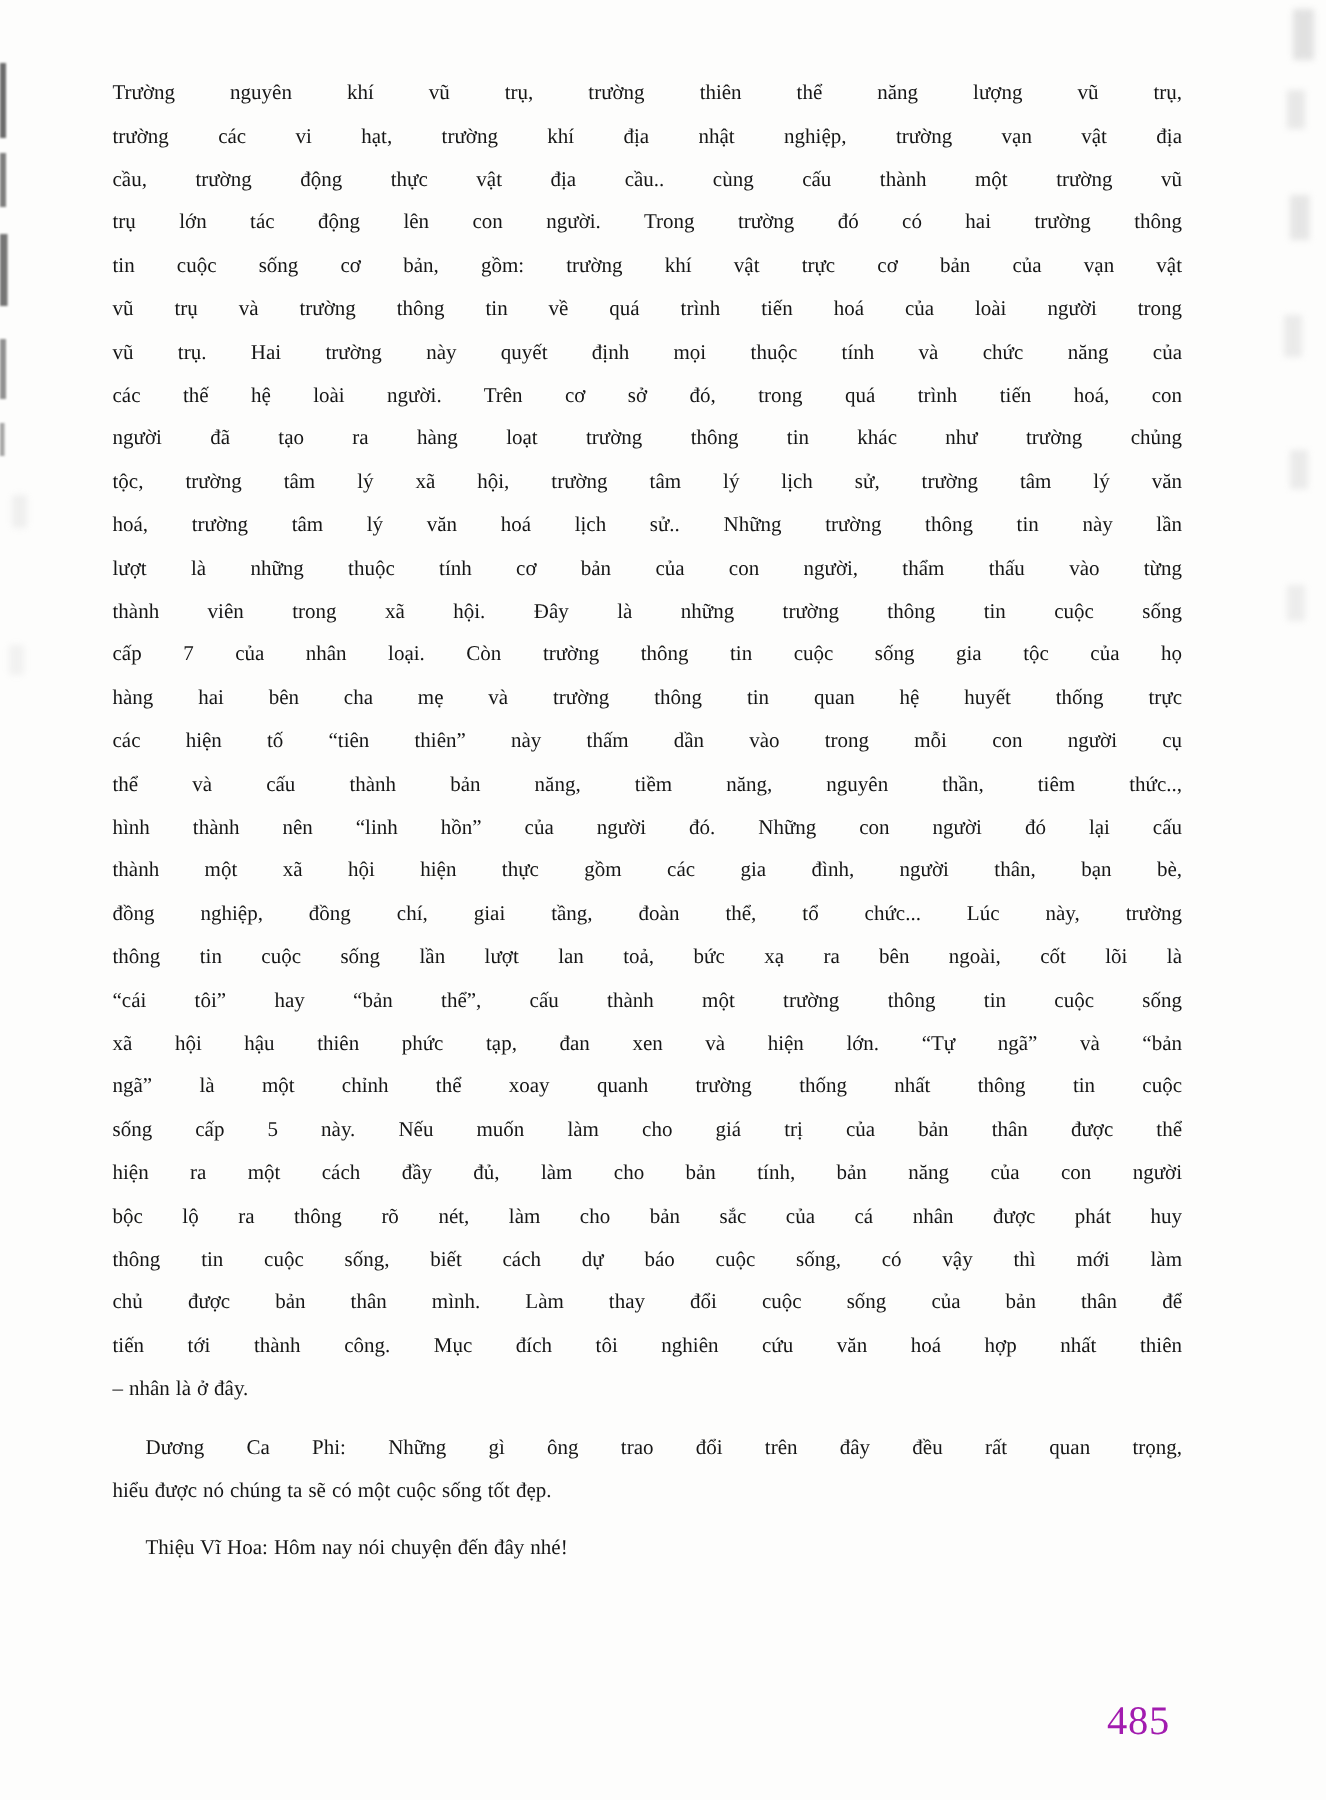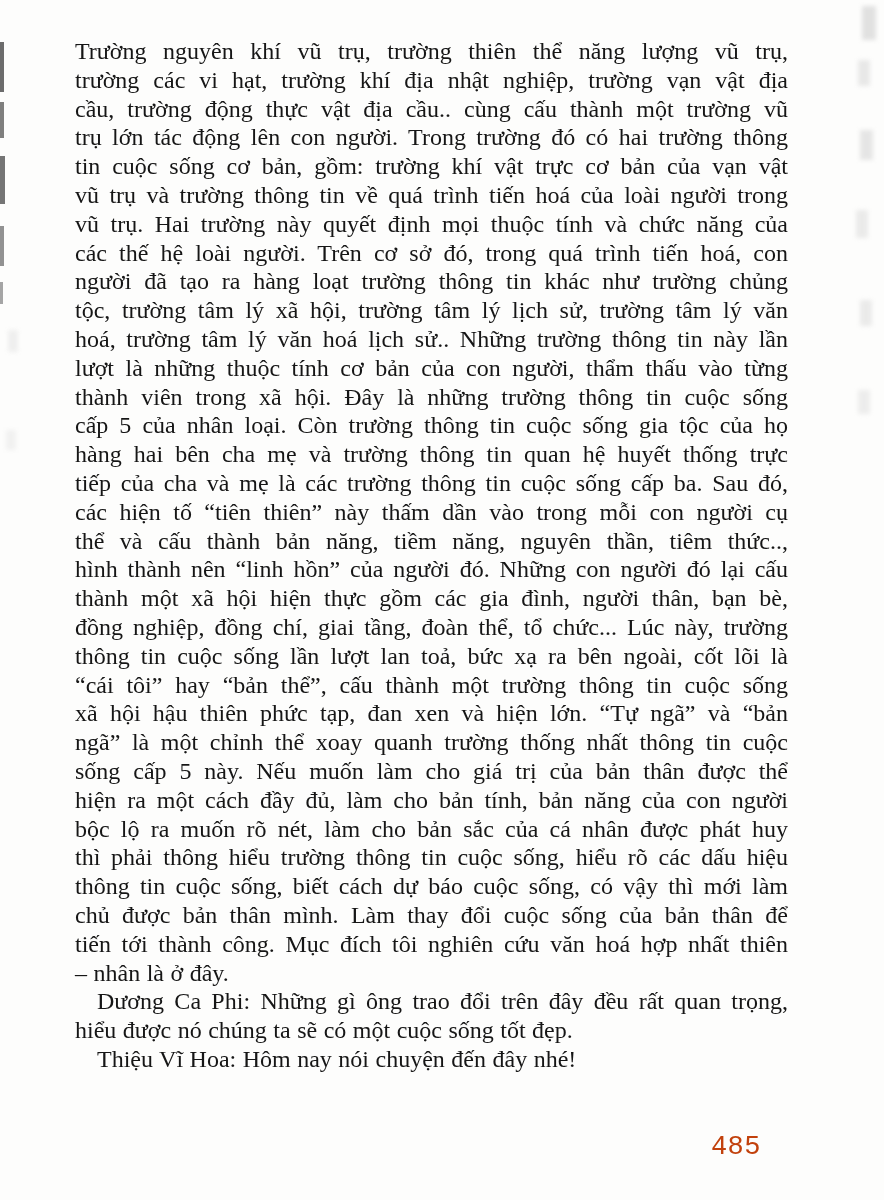--- a/index.html
+++ b/index.html
@@ -12,42 +12,42 @@
     width: 884px;
     height: 1200px;
     background: #fdfdfc;
     overflow: hidden;
     font-family: "Liberation Serif", "DejaVu Serif", serif;
     color: #161616;
   }
   .text-block {
     position: absolute;
     left: 75px;
-    top: 37px;
+    top: 49px;
     width: 713px;
-    font-size: 24px;
+    font-size: 14px;
     line-height: 28.8px;
     word-spacing: 0.5px;
   }
   .para { margin: 0; }
-  .para.gap { margin-top: 0; }
+  .para.gap { margin-top: 10px; }
   .line {
     text-align: justify;
     min-height: 28.8px;
   }
   .line.just { text-align-last: justify; }
   .para.indent .line:first-child { text-indent: 22px; }
   .page-number {
     position: absolute;
     top: 1132px;
-    right: 123px;
-    font-family: Liberation Mono, monospace;
+    right: 104px;
+    font-family: Liberation Serif, serif;
     font-size: 27px;
     letter-spacing: 0.5px;
-    color: #c2410c;
+    color: #a21caf;
   }
   
   .artifact {
     position: absolute;
     pointer-events: none;
   }
   .edge-dark {
     background: #3c3c3c;
     filter: blur(0.6px);
   }
@@ -70,36 +70,34 @@
         <div class="line just">trụ lớn tác động lên con người. Trong trường đó có hai trường thông</div>
         <div class="line just">tin cuộc sống cơ bản, gồm: trường khí vật trực cơ bản của vạn vật</div>
         <div class="line just">vũ trụ và trường thông tin về quá trình tiến hoá của loài người trong</div>
         <div class="line just">vũ trụ. Hai trường này quyết định mọi thuộc tính và chức năng của</div>
         <div class="line just">các thế hệ loài người. Trên cơ sở đó, trong quá trình tiến hoá, con</div>
         <div class="line just">người đã tạo ra hàng loạt trường thông tin khác như trường chủng</div>
         <div class="line just">tộc, trường tâm lý xã hội, trường tâm lý lịch sử, trường tâm lý văn</div>
         <div class="line just">hoá, trường tâm lý văn hoá lịch sử.. Những trường thông tin này lần</div>
         <div class="line just">lượt là những thuộc tính cơ bản của con người, thẩm thấu vào từng</div>
         <div class="line just">thành viên trong xã hội. Đây là những trường thông tin cuộc sống</div>
-        <div class="line just">cấp 5 của nhân loại. Còn trường thông tin cuộc sống gia tộc của họ</div>
+        <div class="line just">cấp 7 của nhân loại. Còn trường thông tin cuộc sống gia tộc của họ</div>
         <div class="line just">hàng hai bên cha mẹ và trường thông tin quan hệ huyết thống trực</div>
-        <div class="line just">tiếp của cha và mẹ là các trường thông tin cuộc sống cấp ba. Sau đó,</div>
         <div class="line just">các hiện tố “tiên thiên” này thấm dần vào trong mỗi con người cụ</div>
         <div class="line just">thể và cấu thành bản năng, tiềm năng, nguyên thần, tiêm thức..,</div>
         <div class="line just">hình thành nên “linh hồn” của người đó. Những con người đó lại cấu</div>
         <div class="line just">thành một xã hội hiện thực gồm các gia đình, người thân, bạn bè,</div>
         <div class="line just">đồng nghiệp, đồng chí, giai tầng, đoàn thể, tổ chức... Lúc này, trường</div>
         <div class="line just">thông tin cuộc sống lần lượt lan toả, bức xạ ra bên ngoài, cốt lõi là</div>
         <div class="line just">“cái tôi” hay “bản thể”, cấu thành một trường thông tin cuộc sống</div>
         <div class="line just">xã hội hậu thiên phức tạp, đan xen và hiện lớn. “Tự ngã” và “bản</div>
         <div class="line just">ngã” là một chỉnh thể xoay quanh trường thống nhất thông tin cuộc</div>
         <div class="line just">sống cấp 5 này. Nếu muốn làm cho giá trị của bản thân được thể</div>
         <div class="line just">hiện ra một cách đầy đủ, làm cho bản tính, bản năng của con người</div>
-        <div class="line just">bộc lộ ra muốn rõ nét, làm cho bản sắc của cá nhân được phát huy</div>
-        <div class="line just">thì phải thông hiểu trường thông tin cuộc sống, hiểu rõ các dấu hiệu</div>
+        <div class="line just">bộc lộ ra thông rõ nét, làm cho bản sắc của cá nhân được phát huy</div>
         <div class="line just">thông tin cuộc sống, biết cách dự báo cuộc sống, có vậy thì mới làm</div>
         <div class="line just">chủ được bản thân mình. Làm thay đổi cuộc sống của bản thân để</div>
         <div class="line just">tiến tới thành công. Mục đích tôi nghiên cứu văn hoá hợp nhất thiên</div>
         <div class="line">– nhân là ở đây.</div>
       </div>
       <div class="para indent gap">
         <div class="line just">Dương Ca Phi: Những gì ông trao đổi trên đây đều rất quan trọng,</div>
         <div class="line">hiểu được nó chúng ta sẽ có một cuộc sống tốt đẹp.</div>
       </div>
       <div class="para indent gap">

